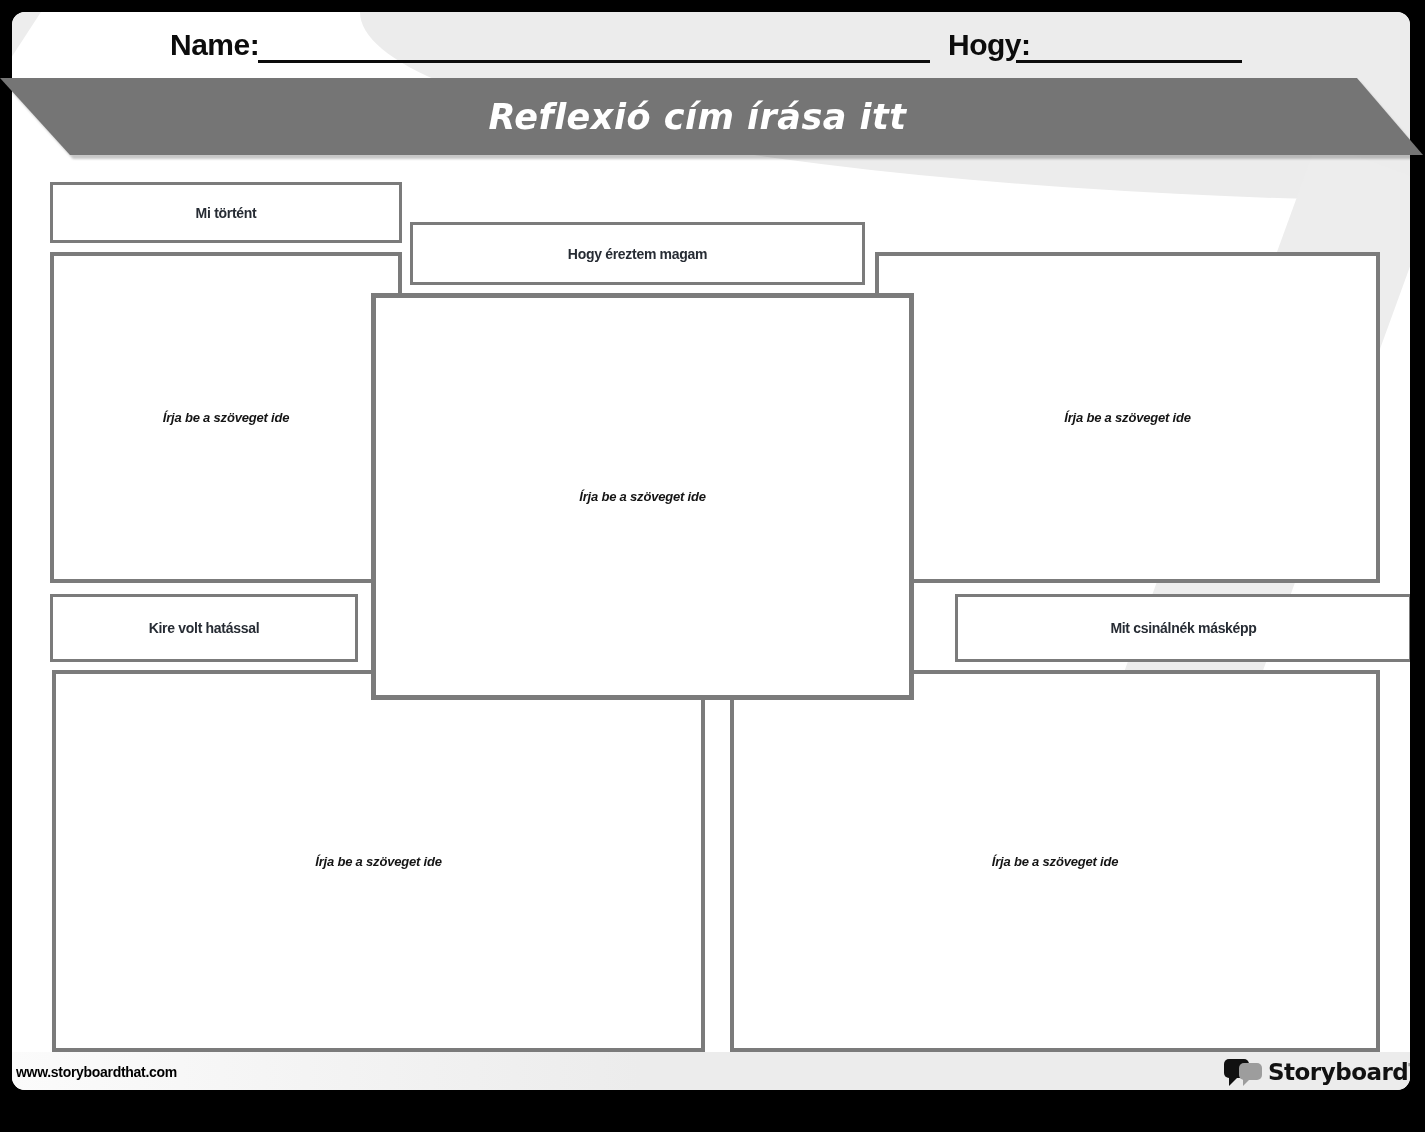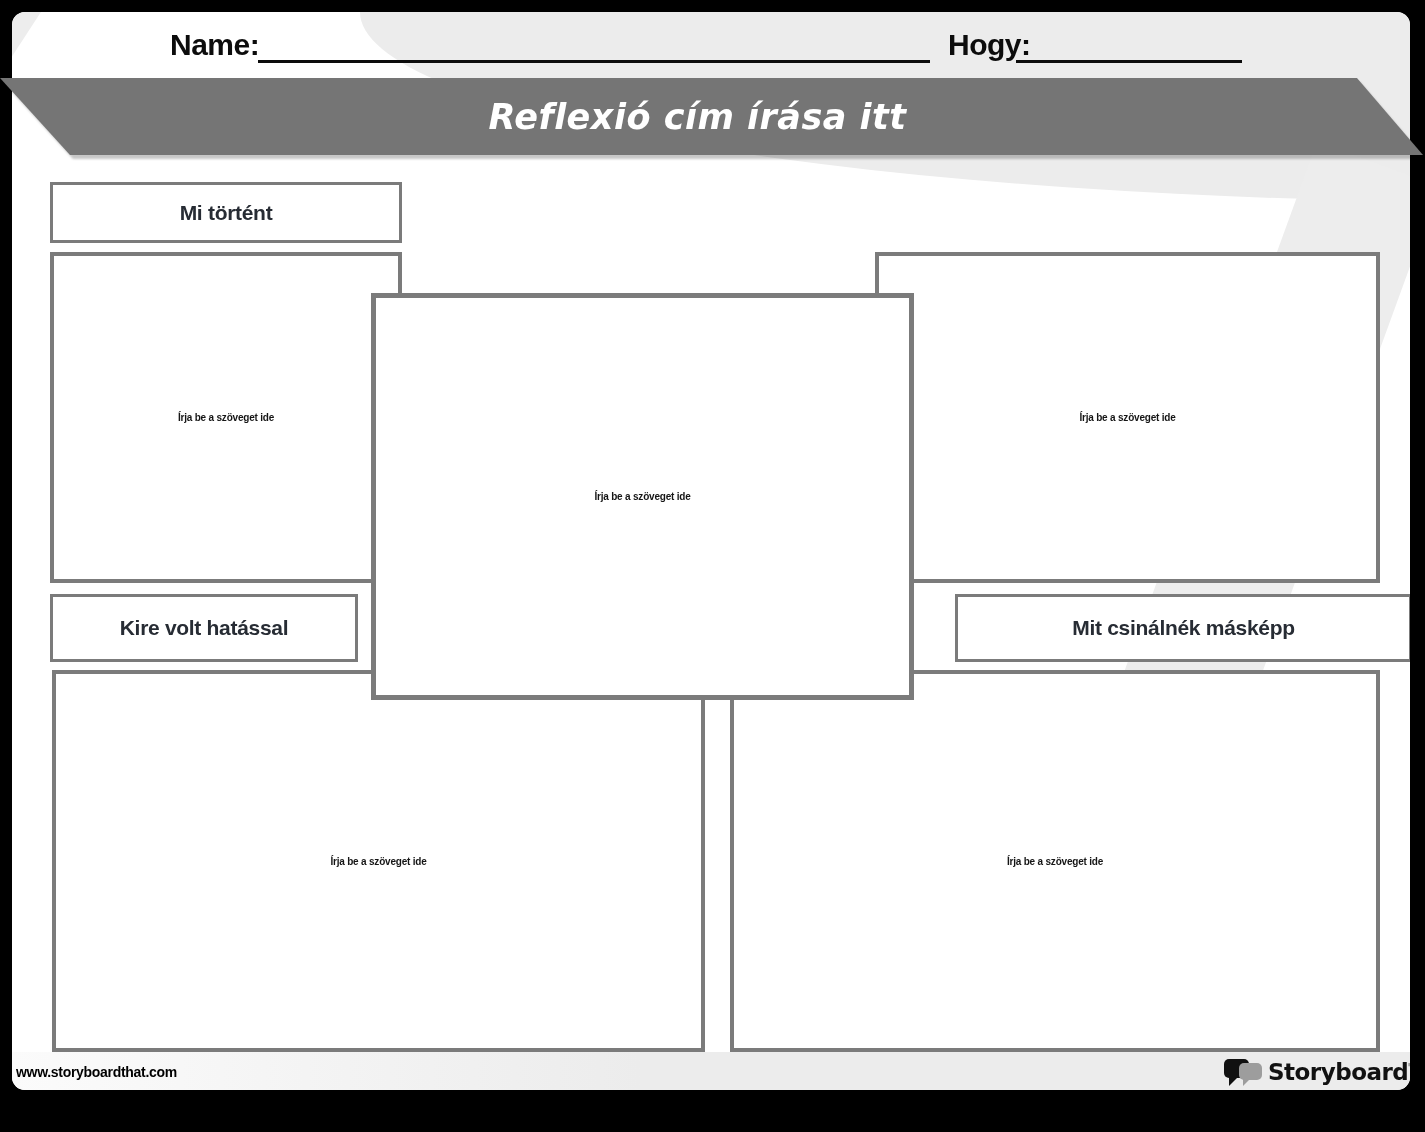--- a/index.html
+++ b/index.html
@@ -36,24 +36,24 @@
   .banner-wrap{position:absolute;left:0;top:78px;width:1423px;height:77px;
     filter:drop-shadow(3px 4px 1px rgba(0,0,0,0.22));z-index:6;font-style:italic;}
   .banner{width:100%;height:100%;background:var(--banner);
     clip-path:polygon(0 0,95.36% 0,100% 100%,4.92% 100%);
     display:flex;align-items:center;justify-content:center;padding-right:28px;}
   .banner-title{font-family:"DejaVu Sans",sans-serif;font-weight:700;font-size:35px;
     color:var(--title-text);letter-spacing:0.5px;}
   
   .hdr{position:absolute;background:#fff;border:3px solid var(--border);
     display:flex;align-items:center;justify-content:center;}
-  .hdr span{font-weight:700;font-size:21px;color:var(--header-text);letter-spacing:-0.3px;}
+  .hdr span{font-weight:700;font-size:14px;color:var(--header-text);letter-spacing:-0.3px;}
   .box{position:absolute;background:#fff;border:4px solid var(--border);
     display:flex;align-items:center;justify-content:center;}
-  .box span{font-weight:700;font-size:10px;color:var(--body-text);letter-spacing:-0.2px;}
+  .box span{font-weight:700;font-size:13px;color:var(--body-text);letter-spacing:-0.2px;font-style:italic;}
   .hdr-tl{left:38px;top:170px;width:352px;height:61px;z-index:3;}
   .box-tl{left:38px;top:240px;width:352px;height:331px;z-index:2;}
   .hdr-tr{left:863px;top:170px;width:505px;height:61px;z-index:3;}
   .box-tr{left:863px;top:240px;width:505px;height:331px;z-index:2;}
   .hdr-c{left:398px;top:210px;width:455px;height:63px;z-index:5;}
   .box-c{left:359px;top:281px;width:543px;height:407px;border-width:5px;z-index:4;}
   .hdr-bl{left:38px;top:582px;width:308px;height:68px;z-index:3;}
   .box-bl{left:40px;top:658px;width:653px;height:382px;z-index:2;}
   .hdr-br{left:911px;top:582px;width:457px;height:68px;z-index:3;margin-left:32px;}
   .box-br{left:718px;top:658px;width:650px;height:382px;z-index:2;}
@@ -109,20 +109,23 @@
   <div class="hdr hdr-br">
     <span>Mit csinálnék másképp</span>
   </div>
   <div class="box box-br">
     <span>Írja be a szöveget ide</span>
   </div>
 
   <div class="box box-c">
     <span>Írja be a szöveget ide</span>
   </div>
+  <div class="hdr hdr-c">
+    <span>Hogy éreztem magam</span>
+  </div>
 
   <div class="site-url">www.storyboardthat.com</div>
 
   <div class="logo">
     <div class="bubbles">
       <div class="tail-black"></div>
       <div class="bub-black"></div>
       <div class="tail-gray"></div>
       <div class="bub-gray"></div>
     </div>

